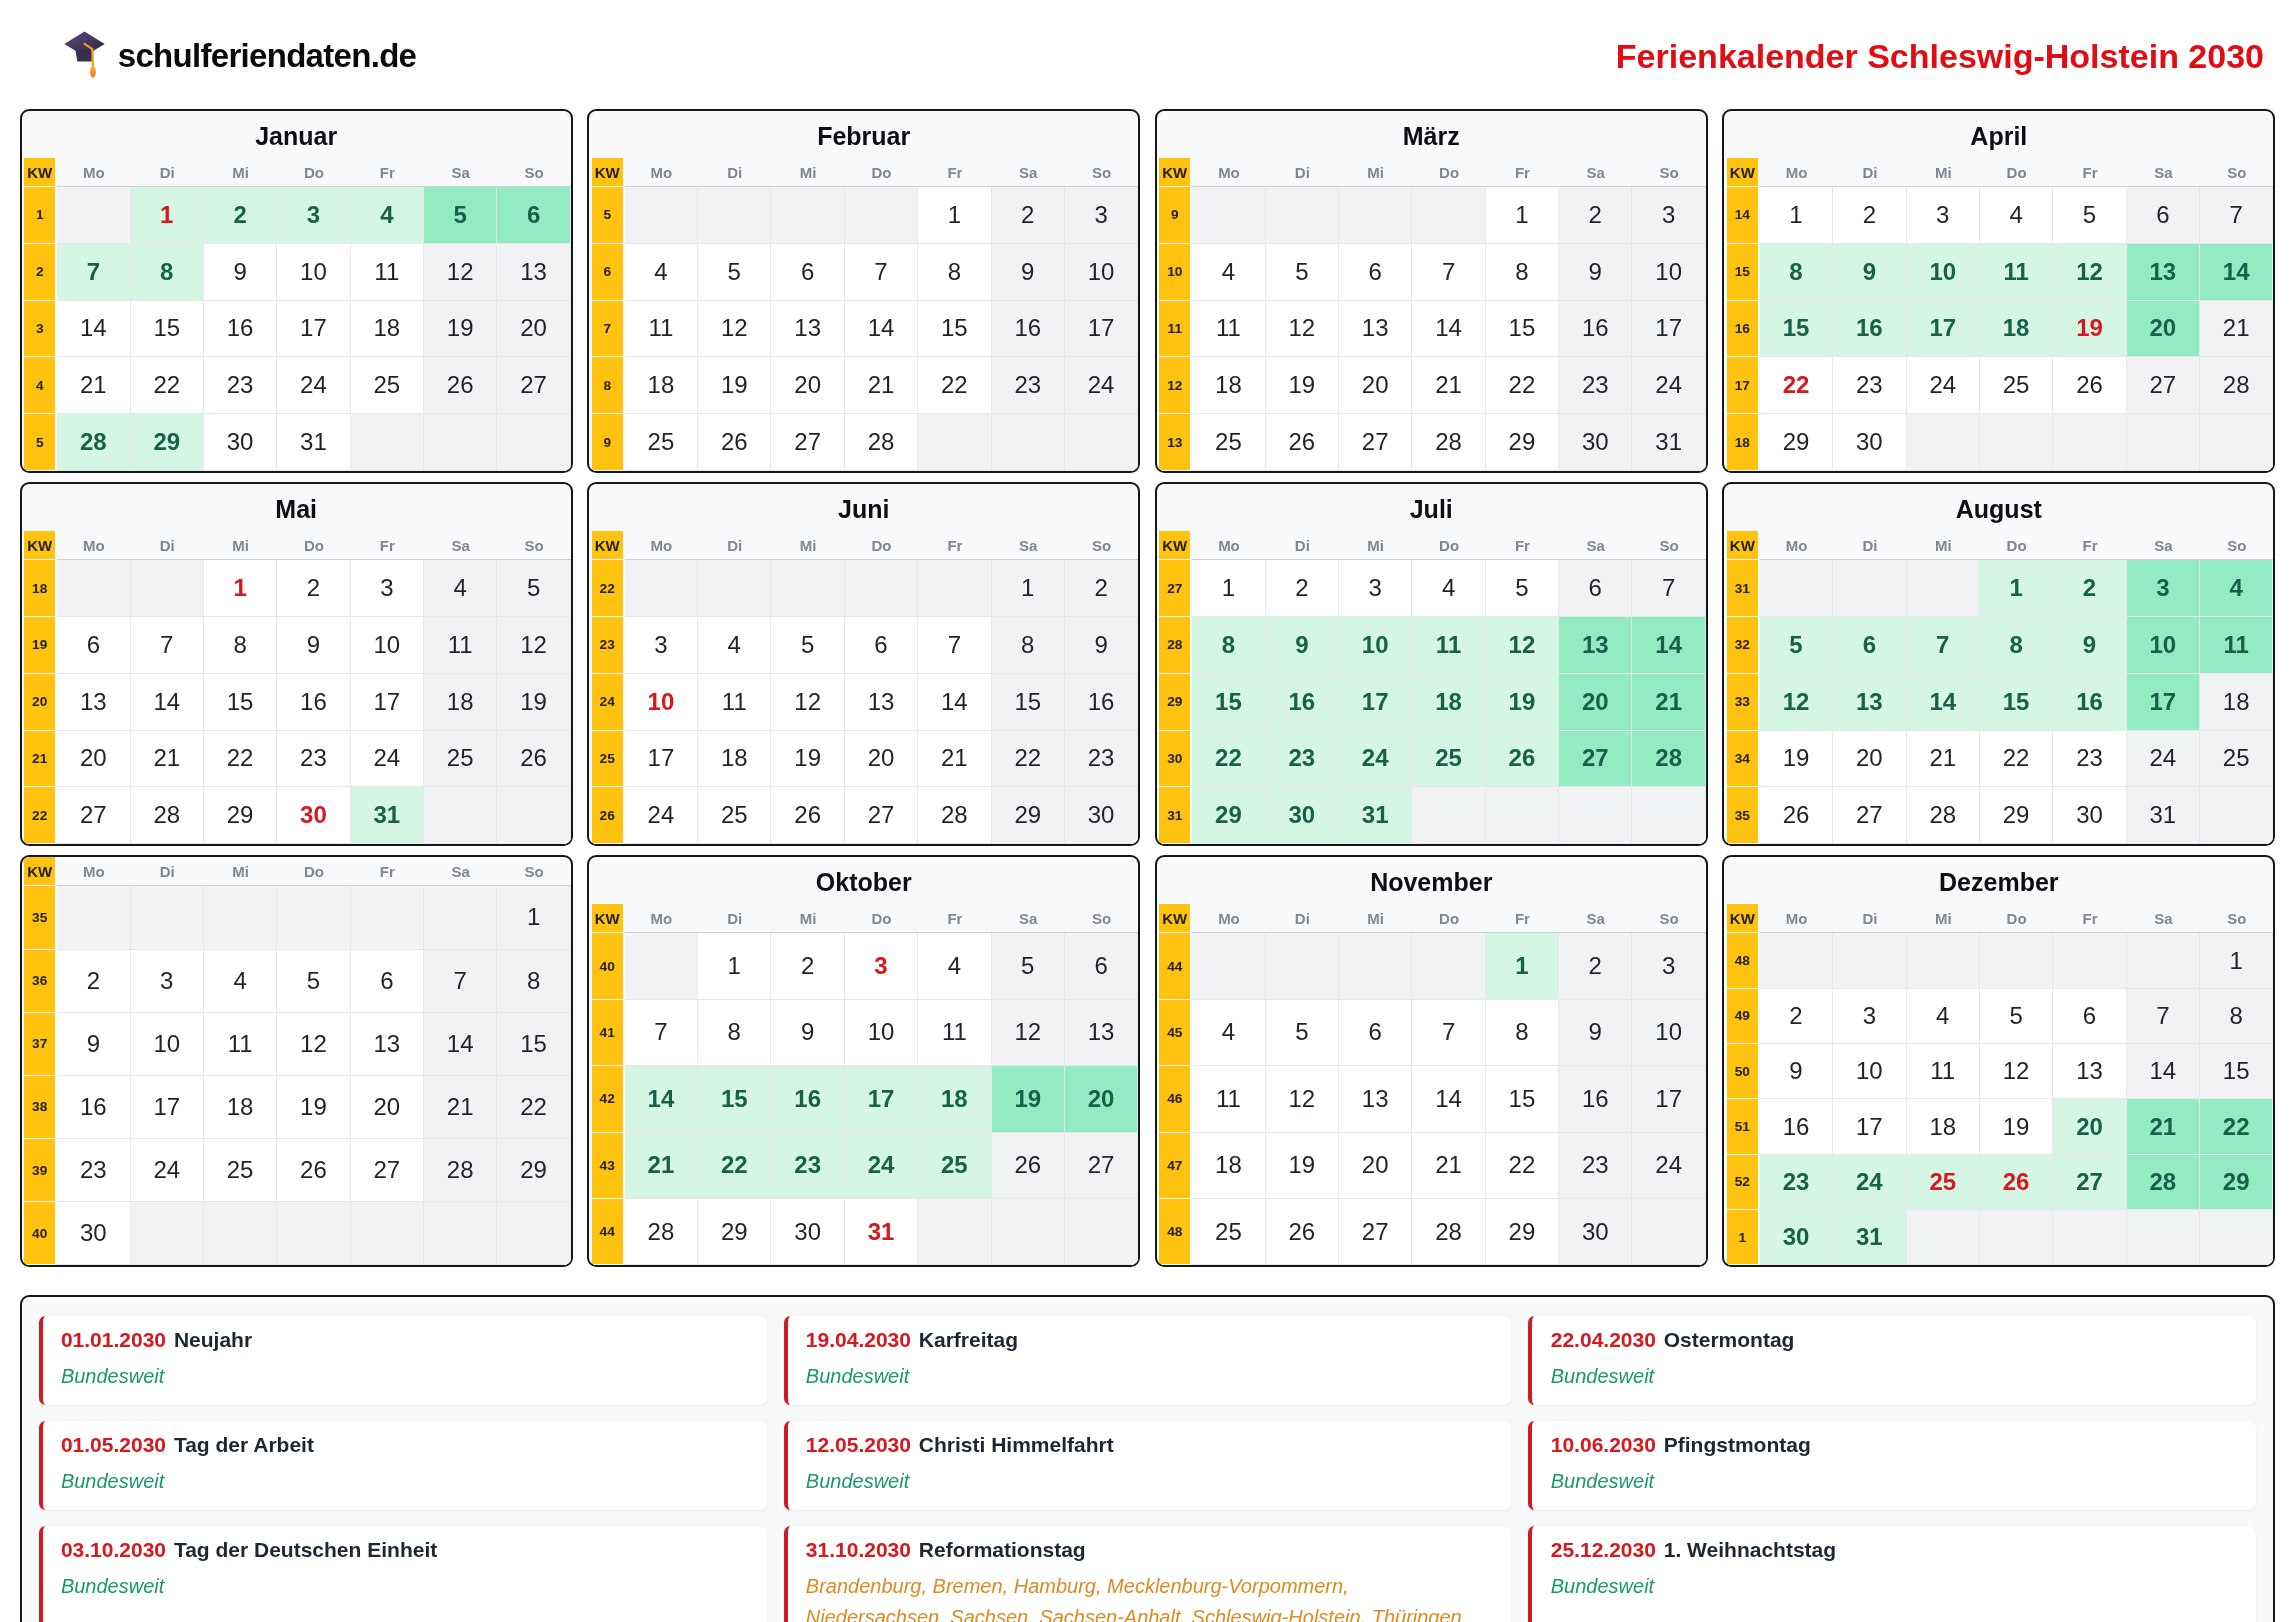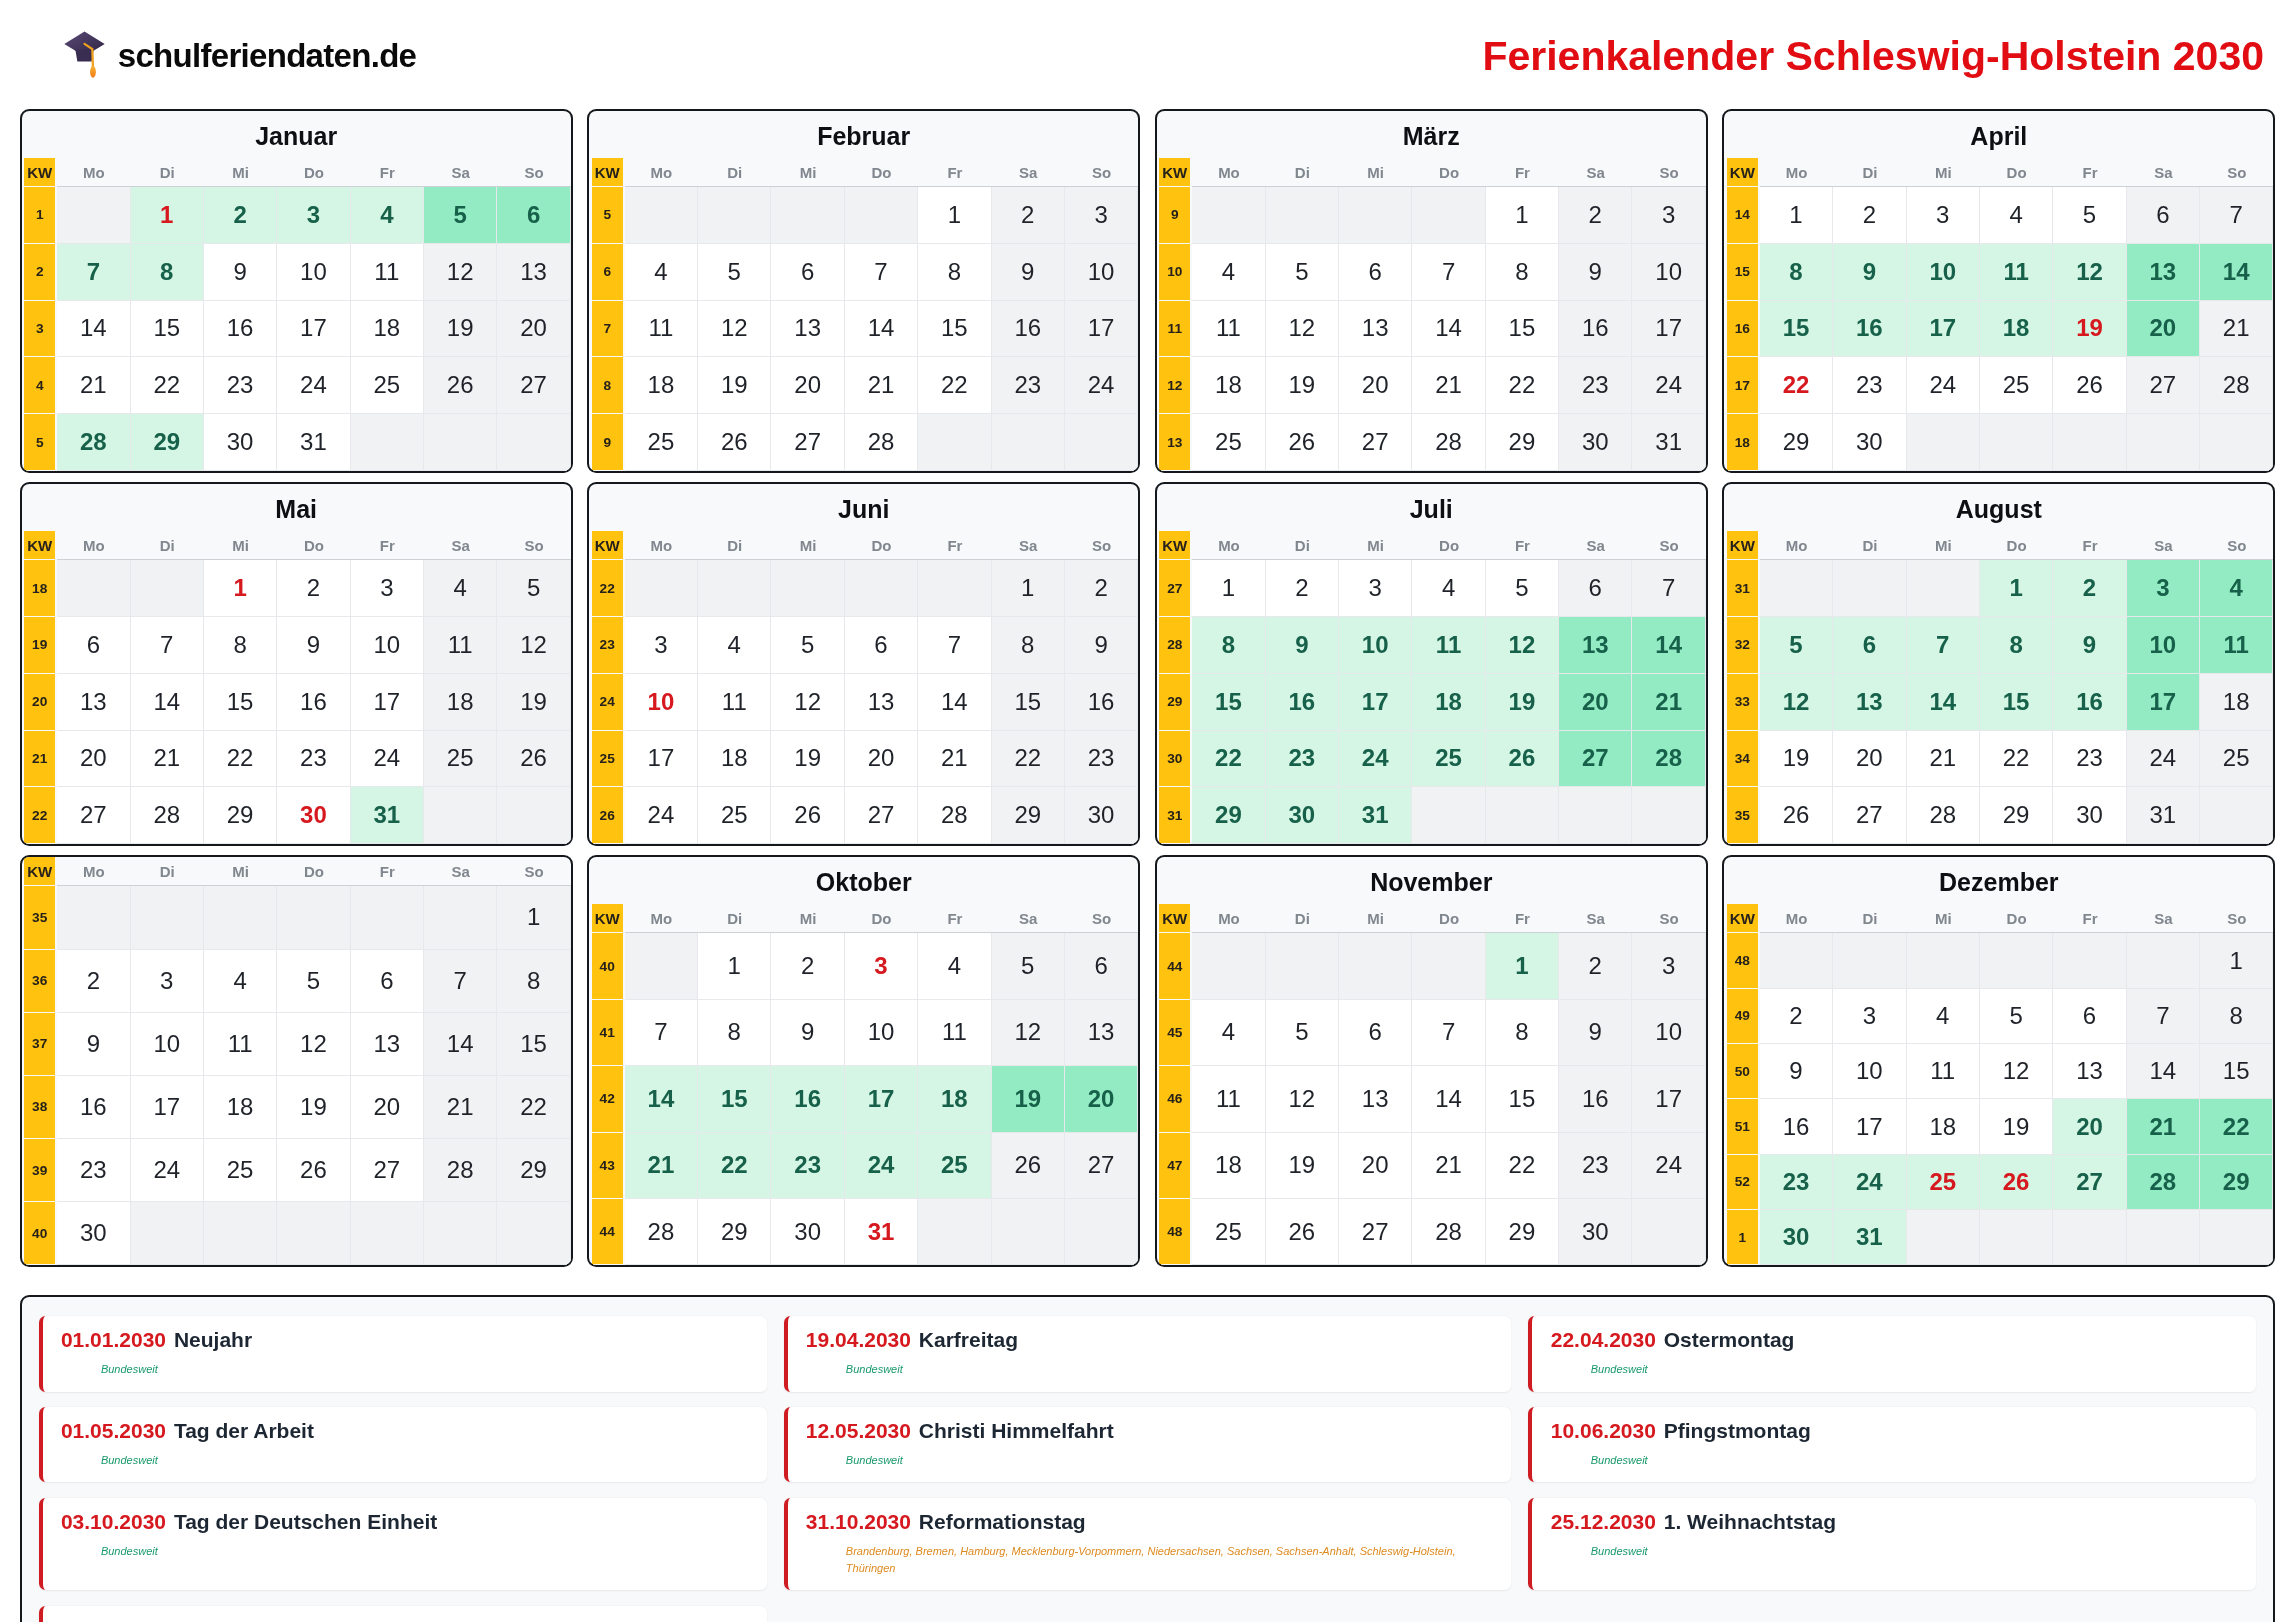--- a/index.html
+++ b/index.html
@@ -24,21 +24,21 @@
     font-family:"Liberation Sans", sans-serif;
     color:var(--ink);
   }
   
   .page-header{
     display:flex;align-items:center;justify-content:space-between;
     padding:22px 31px 19px 63px;height:109px;
   }
   .logo{display:flex;align-items:center;gap:11.8px;text-decoration:none;color:#0a0a0a;}
   .logo-text{font-size:33px;font-weight:bold;letter-spacing:-0.7px;}
-  .page-title{font-size:41px;font-weight:bold;color:var(--title-red);}
+  .page-title{font-size:34px;font-weight:bold;color:var(--title-red);}
   
   .months{
     margin:0 19.6px;
     display:grid;
     grid-template-columns:repeat(4,1fr);
     grid-template-rows:364px 364px 412px;
     column-gap:14.4px;row-gap:9.2px;
   }
   .month{
     background:var(--card-bg);
@@ -96,21 +96,21 @@
   .holiday{
     background:#ffffff;
     border-left:4.6px solid #cf1b22;
     border-radius:6.5px;
     padding:11.8px 18.3px 13px;
     box-shadow:0 0.7px 2px rgba(0,0,0,.07);
   }
   .hline{font-size:21px;font-weight:bold;}
   .hdate{color:var(--holiday-text);margin-right:7.9px;}
   .hname{color:#1d2733;}
-  .hreg{font-style:italic;font-size:11px;margin-top:9.2px;line-height:1.55;margin-left:40px;}
+  .hreg{font-style:italic;font-size:20px;margin-top:9.2px;line-height:1.55;}
   .hreg.green{color:var(--region-green);}
   .hreg.orange{color:var(--region-orange);}
 </style>
 </head>
 <body>
 
 <header class="page-header">
   <a class="logo">
     <span>
       <svg width="43" height="50" viewBox="0 0 66 76" aria-hidden="true">

